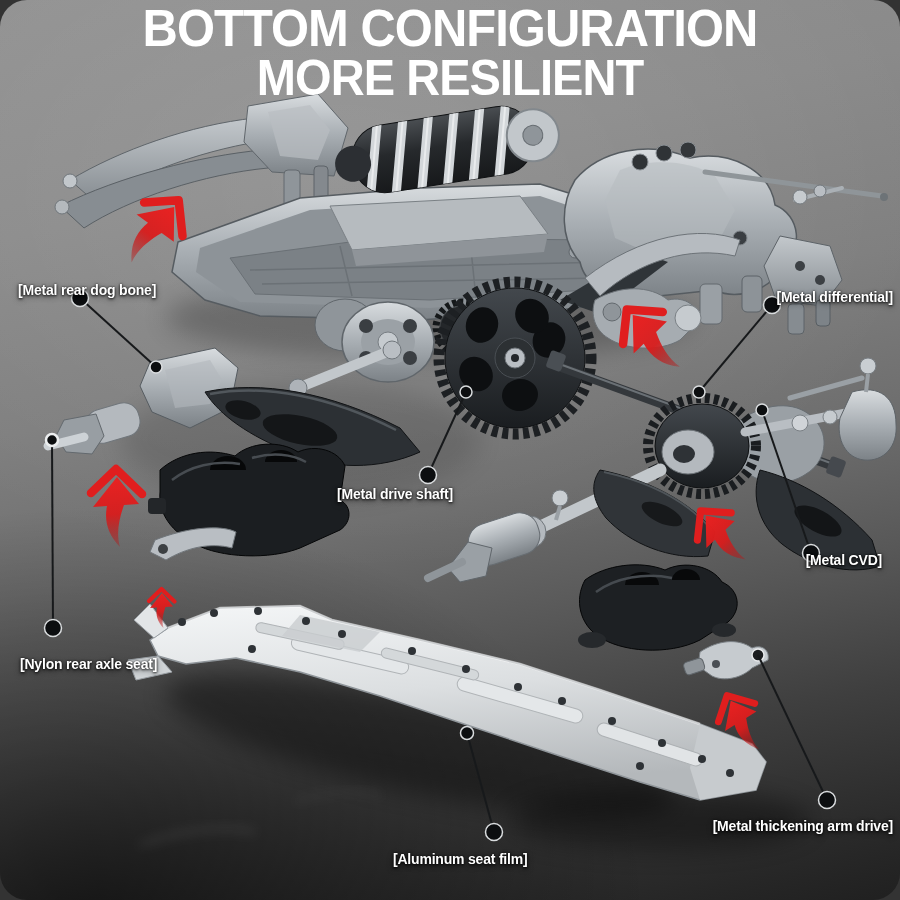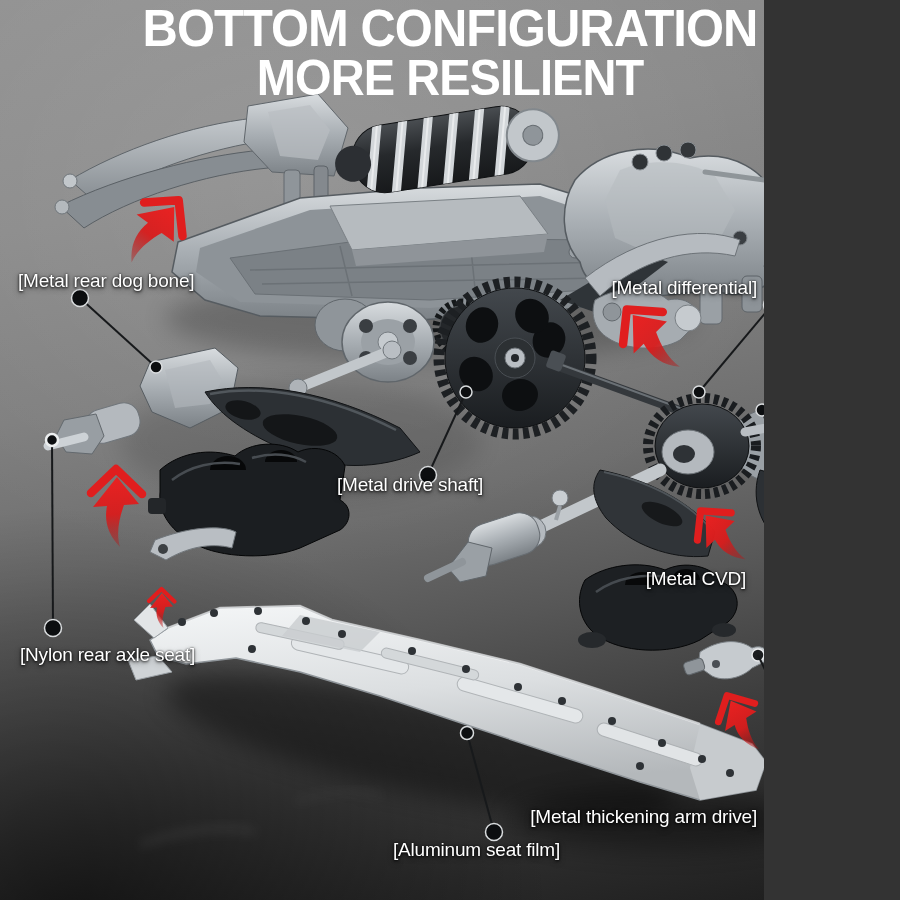--- a/index.html
+++ b/index.html
@@ -1,35 +1,37 @@
 <!DOCTYPE html>
 <html><head>
 <meta charset="utf-8">
 <style>
   html,body{margin:0;padding:0;background:#333;}
   .canvas{
-    position:relative;width:764px;height:900px;overflow:hidden;
+    position:relative;width:900px;height:900px;overflow:hidden;
     font-family:"Liberation Sans","DejaVu Sans",sans-serif;
     background:
       radial-gradient(130% 95% at 10% 102%, rgba(0,0,0,0.6), rgba(0,0,0,0) 48%),
       radial-gradient(120% 80% at 38% 20%, rgba(255,255,255,0.10), rgba(255,255,255,0) 55%),
       linear-gradient(168deg,#919191 0%,#8a8a8a 22%,#7f7f7f 40%,#6e6e6e 55%,#575757 68%,#3f3f3f 80%,#2b2b2b 92%,#202020 100%);
+    border-radius: 27px;
   }
   svg.scene{position:absolute;left:0;top:0;}
   .title{
     position:absolute;left:0;top:4px;width:900px;text-align:center;color:#fff;
     font-weight:bold;letter-spacing:-1px;line-height:0.96;
     transform:scaleX(0.94);transform-origin:50% 0;
   }
   .title .l1{font-size:52px;}
   .title .l2{font-size:50px;}
   .label{
-    position:absolute;color:#fff;font-size:19px;font-weight:normal;letter-spacing:-0.2px;
+    position:absolute;color:#fff;font-size:14px;font-weight:bold;letter-spacing:-0.2px;
     white-space:nowrap;
     text-shadow:0 1px 3px rgba(0,0,0,0.85),0 0 2px rgba(0,0,0,0.6),0 2px 6px rgba(0,0,0,0.45);
+    margin-top:12px;
   }
 </style>
 </head>
 <body>
 
 <div class="canvas">
 
 <svg class="scene" width="900" height="900" viewBox="0 0 900 900">
   <defs>
     <linearGradient id="gMetal" x1="0" y1="0" x2="0" y2="1">
@@ -331,18 +333,18 @@
 </svg>
 
 <div class="title">
   <div class="l1">BOTTOM CONFIGURATION</div>
   <div class="l2">MORE RESILIENT</div>
 </div>
 
 <div class="label" style="left:18px;top:270px">[Metal rear dog bone]</div>
 <div class="label" style="right:7px;top:277px">[Metal differential]</div>
 <div class="label" style="left:337px;top:474px">[Metal drive shaft]</div>
-<div class="label" style="right:18px;top:568px">[Metal CVD]</div>
+<div class="label" style="right:18px;top:540px">[Metal CVD]</div>
 <div class="label" style="left:20px;top:644px">[Nylon rear axle seat]</div>
 <div class="label" style="right:7px;top:806px">[Metal thickening arm drive]</div>
 <div class="label" style="left:393px;top:839px">[Aluminum seat film]</div>
 
 </div>
 
 </body></html>

